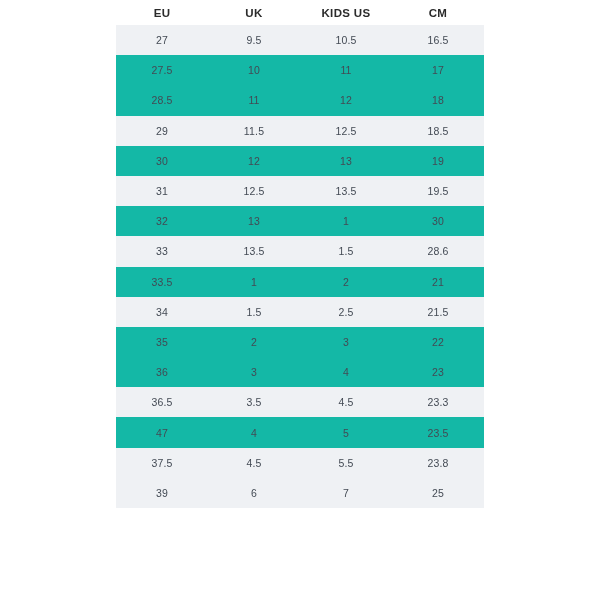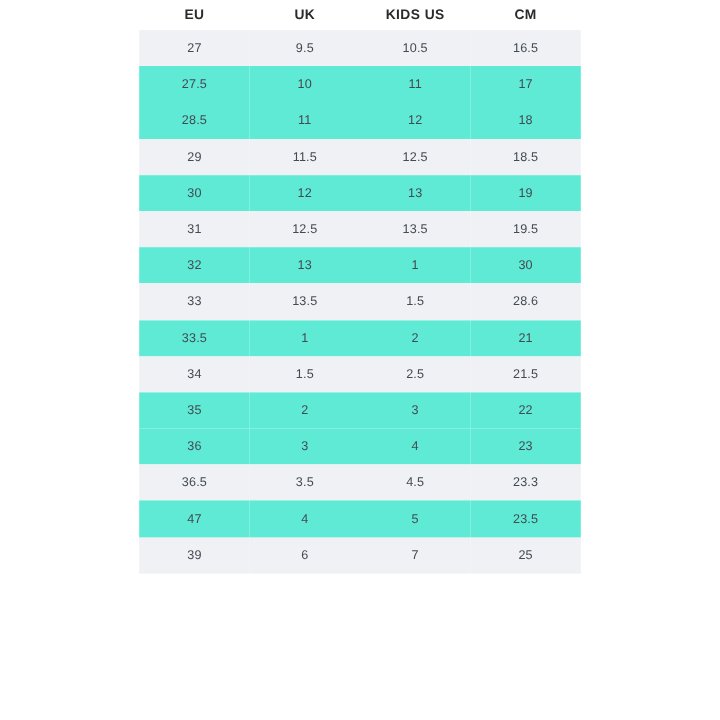--- a/index.html
+++ b/index.html
@@ -66,21 +66,21 @@
     font-weight: normal;
     color: #434a54;
     letter-spacing: 0.15px;
     white-space: nowrap;
   }
 
   table.size-table tbody tr.row-shaded td {
     background: #eff1f4;
   }
   table.size-table tbody tr.row-plain td {
-    background: #5eead4;
+    background: #14b8a6;
   }
 </style>
 </head>
 <body>
 
 <div id="page">
 
   <div id="size-table-wrap">
     <table class="size-table">
       <colgroup>
@@ -176,20 +176,26 @@
             <td>4.5</td>
             <td>23.3</td>
           </tr>
           <tr class="row-plain">
             <td>47</td>
             <td>4</td>
             <td>5</td>
             <td>23.5</td>
           </tr>
           <tr class="row-shaded">
+            <td>37.5</td>
+            <td>4.5</td>
+            <td>5.5</td>
+            <td>23.8</td>
+          </tr>
+          <tr class="row-shaded">
             <td>39</td>
             <td>6</td>
             <td>7</td>
             <td>25</td>
           </tr>
         </tbody>
     </table>
   </div>
 
 </div>

